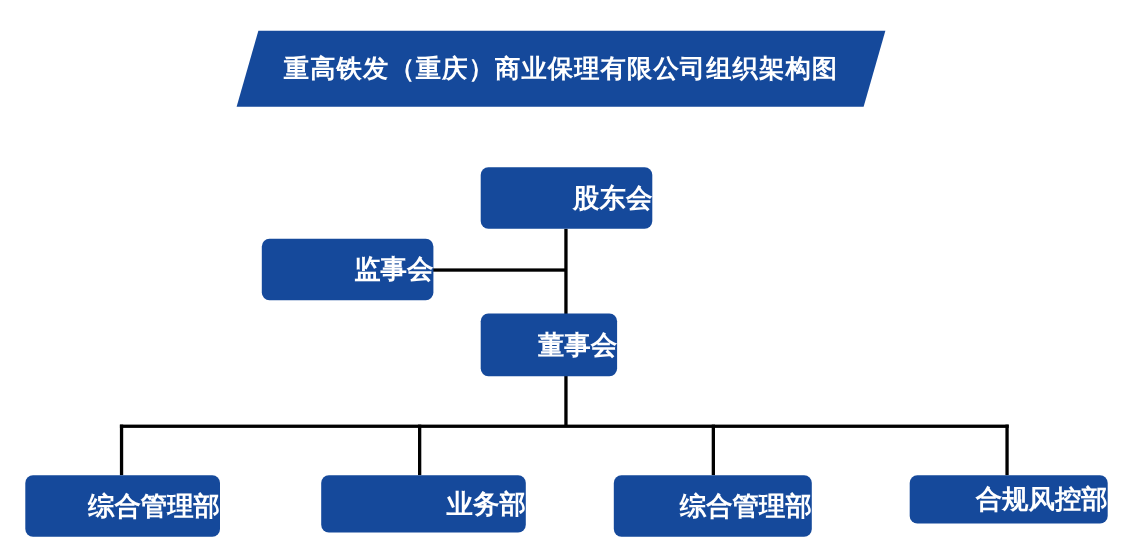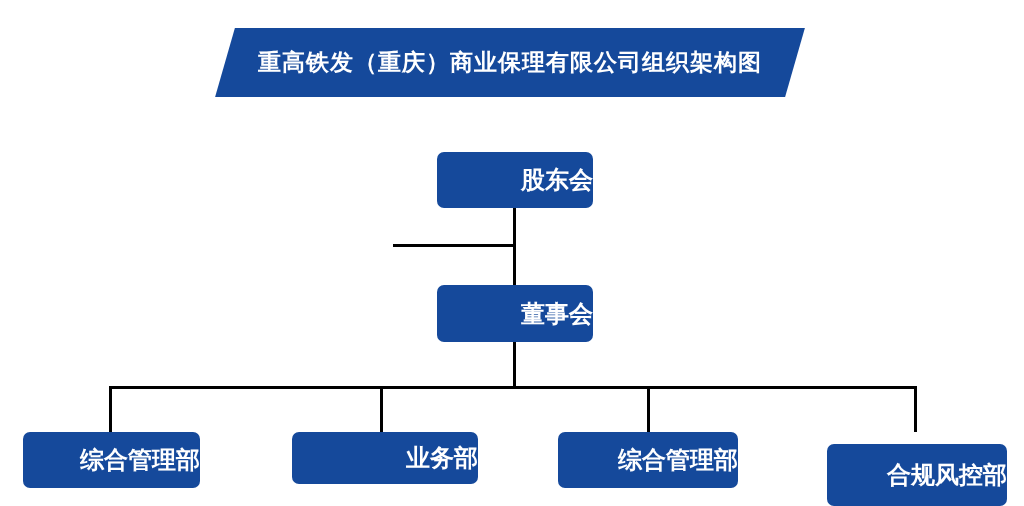--- a/index.html
+++ b/index.html
@@ -74,34 +74,37 @@
   <div class="connector" style="left:109px; top:386px; width:808px; height:3px;"></div>
   <div class="connector" style="left:109px; top:386px; width:3px; height:46px;"></div>
   <div class="connector" style="left:380px; top:386px; width:3px; height:46px;"></div>
   <div class="connector" style="left:647px; top:386px; width:3px; height:46px;"></div>
   <div class="connector" style="left:914px; top:386px; width:3px; height:46px;"></div>
 
   <div class="node" style="left:437px; top:152px; width:156px; height:56px;">
     <span class="node-label">股东会</span>
   </div>
 
+  <div class="node" style="left:238px; top:217px; width:156px; height:56px;">
+    <span class="node-label">监事会</span>
+  </div>
 
-  <div class="node" style="left:437px; top:285px; width:156px; height:57px;">
+  <div class="node" style="left:437px; top:285px; width:124px; height:57px;">
     <span class="node-label">董事会</span>
   </div>
 
   <div class="node" style="left:23px; top:432px; width:177px; height:56px;">
     <span class="node-label">综合管理部</span>
   </div>
 
   <div class="node" style="left:292px; top:432px; width:186px; height:52px;">
     <span class="node-label">业务部</span>
   </div>
 
   <div class="node" style="left:558px; top:432px; width:180px; height:56px;">
     <span class="node-label">综合管理部</span>
   </div>
 
-  <div class="node" style="left:827px; top:444px; width:180px; height:62px;">
+  <div class="node" style="left:827px; top:432px; width:180px; height:44px;">
     <span class="node-label">合规风控部</span>
   </div>
 
 </div>
 
 </body></html>

